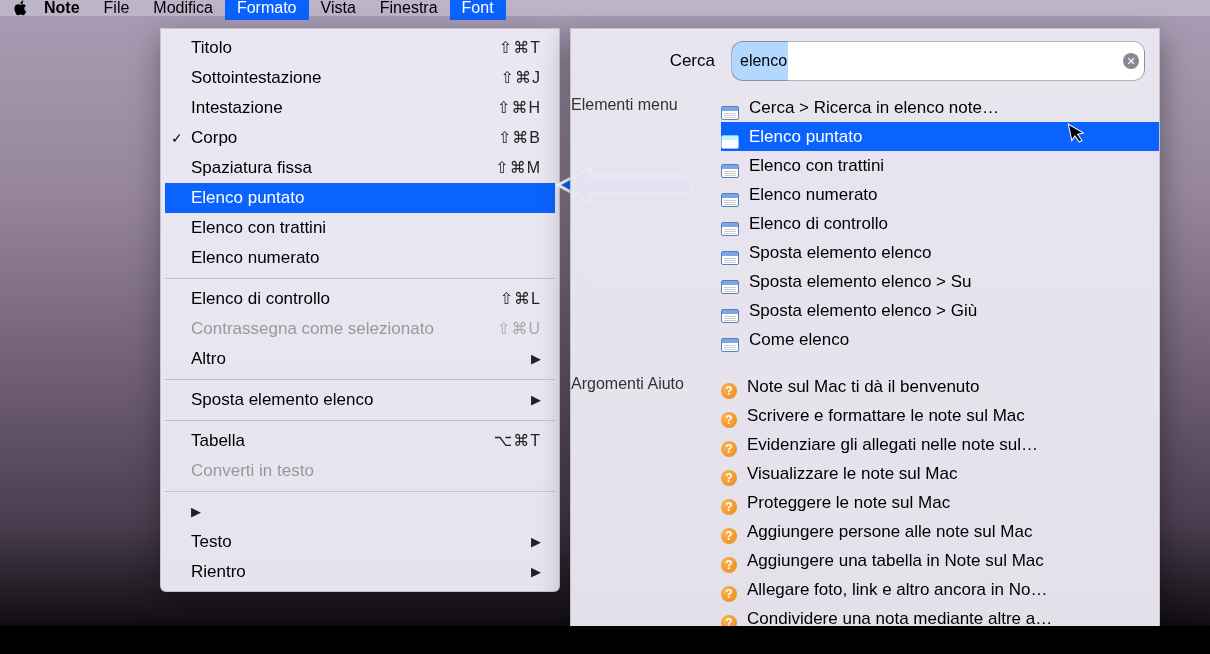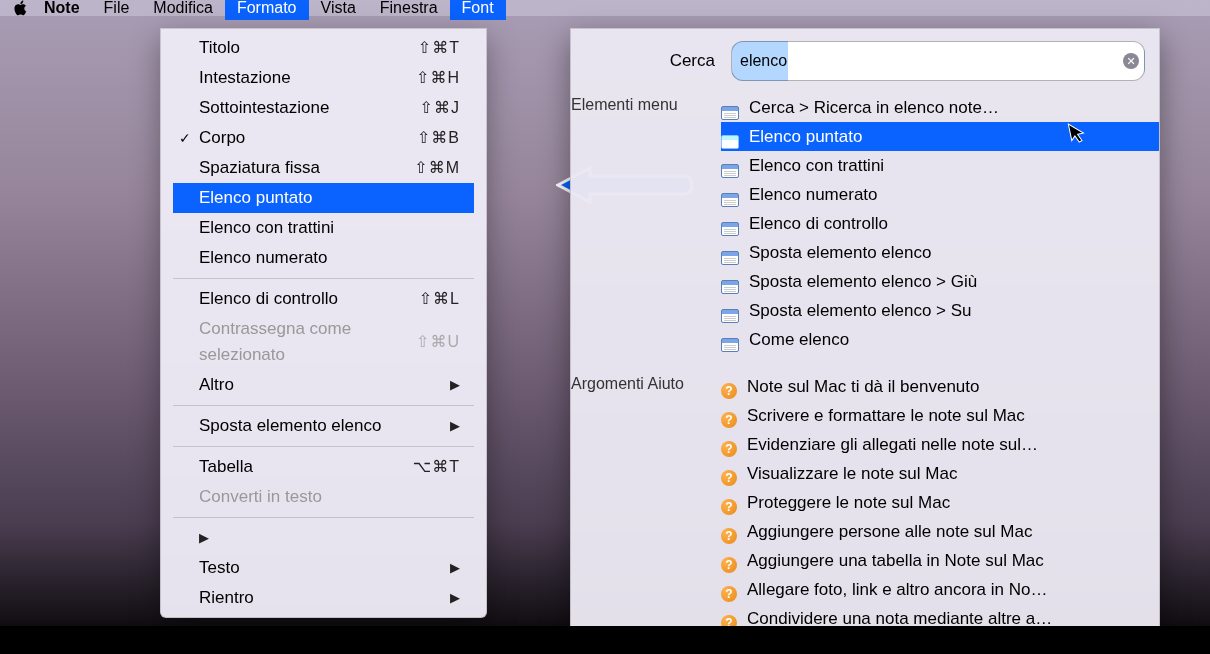--- a/index.html
+++ b/index.html
@@ -37,26 +37,26 @@
   }
   .menubar .mitem.bold { font-weight: 700; }
   .menubar .mitem.active {
     background: #0a63ff;
     color: #fff;
   }
   .dropdown {
     position: absolute;
     top: 28px;
     left: 160px;
-    width: 327px;
+    width: 400px;
     background: rgba(236,233,245,0.97);
     border: 1px solid rgba(0,0,0,0.15);
     border-radius: 0 0 6px 6px;
     box-shadow: 0 10px 30px rgba(0,0,0,0.35);
-    padding: 4px 12px;
+    padding: 4px 4px;
   }
   .ditem {
     display: flex;
     align-items: center;
     padding: 2px 14px 2px 26px;
     position: relative;
     font-size: 17px;
     line-height: 26px;
   }
   .ditem .check {
@@ -241,26 +241,26 @@
   <div class="mitem">Finestra</div>
   <div class="mitem active">Font</div>
 </div>
 
 <div class="dropdown" id="formato-menu">
     <div class="ditem">
       <span class="label">Titolo</span>
       <span class="sc">⇧⌘T</span>
     </div>
     <div class="ditem">
+      <span class="label">Sottointestazione</span>
+      <span class="sc">⇧⌘J</span>
+    </div>
+    <div class="ditem">
       <span class="label">Intestazione</span>
       <span class="sc">⇧⌘H</span>
-    </div>
-    <div class="ditem">
-      <span class="label">Sottointestazione</span>
-      <span class="sc">⇧⌘J</span>
     </div>
     <div class="ditem">
       <span class="check">✓</span>
       <span class="label">Corpo</span>
       <span class="sc">⇧⌘B</span>
     </div>
     <div class="ditem">
       <span class="label">Spaziatura fissa</span>
       <span class="sc">⇧⌘M</span>
     </div>
@@ -348,25 +348,25 @@
         <div class="hitem">
           <div class="menu-icon"></div>
           <span class="txt">Elenco di controllo</span>
         </div>
         <div class="hitem">
           <div class="menu-icon"></div>
           <span class="txt">Sposta elemento elenco</span>
         </div>
         <div class="hitem">
           <div class="menu-icon"></div>
+          <span class="txt">Sposta elemento elenco &gt; Su</span>
+        </div>
+        <div class="hitem">
+          <div class="menu-icon"></div>
           <span class="txt">Sposta elemento elenco &gt; Giù</span>
-        </div>
-        <div class="hitem">
-          <div class="menu-icon"></div>
-          <span class="txt">Sposta elemento elenco &gt; Su</span>
         </div>
         <div class="hitem">
           <div class="menu-icon"></div>
           <span class="txt">Come elenco</span>
         </div>
       </div>
   </div>
 
   <div class="spacer"></div>
 

